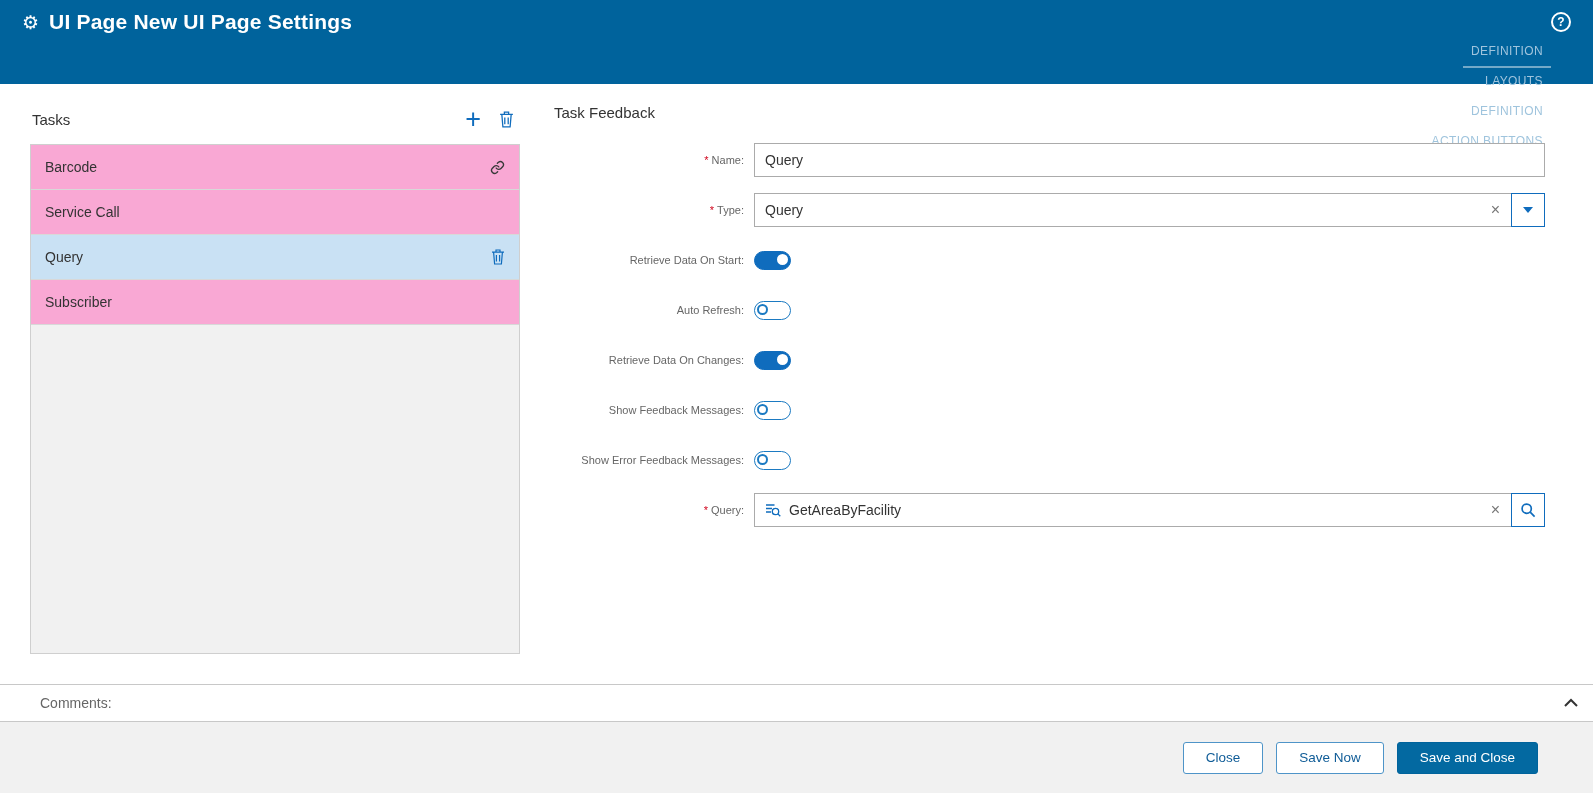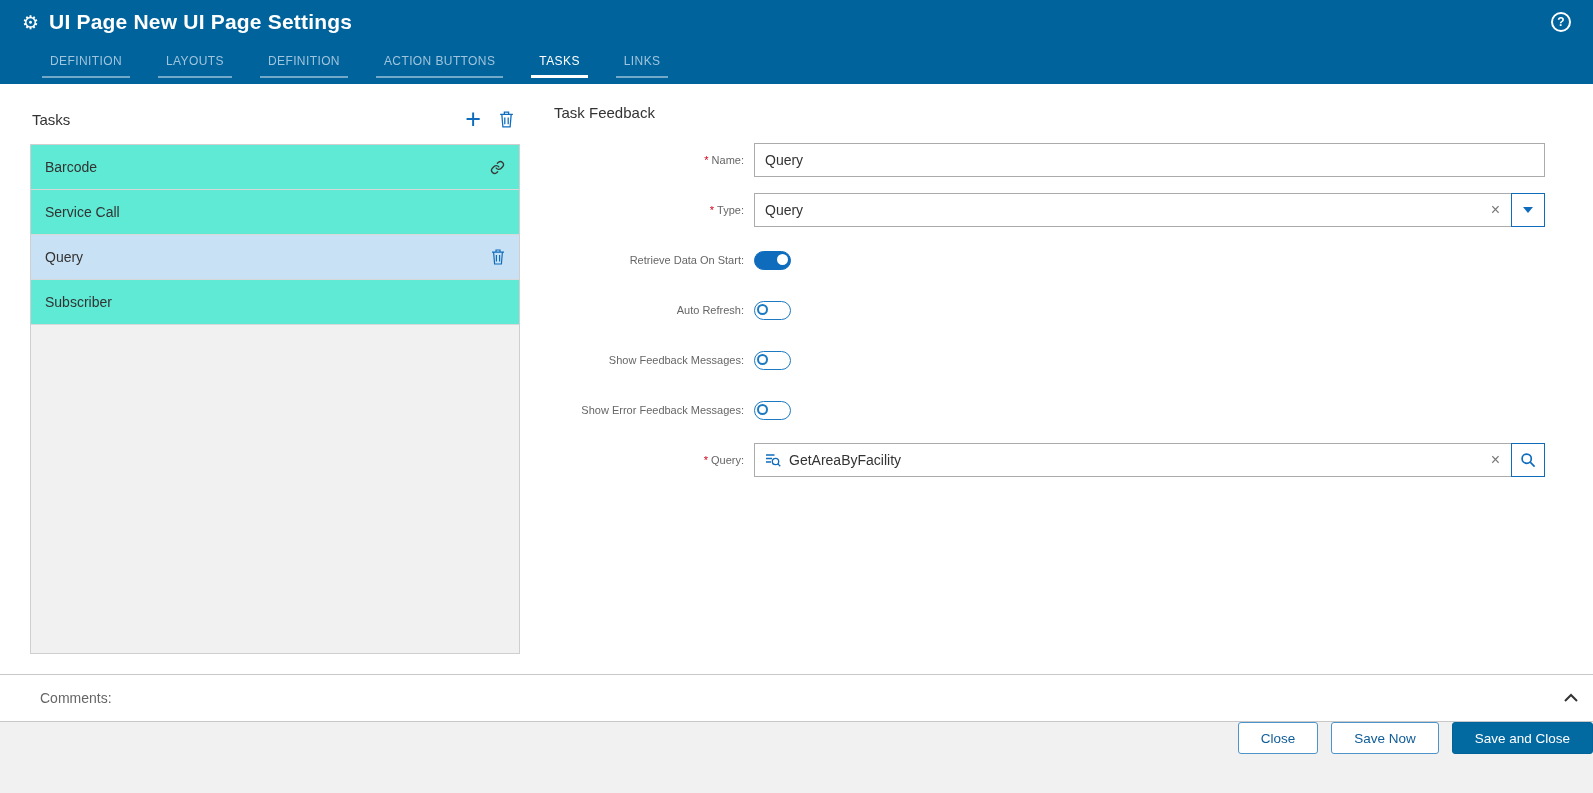--- a/index.html
+++ b/index.html
@@ -15,41 +15,41 @@
   
   .topbar { background: #00639C; color: #fff; flex: 0 0 auto; }
   .title-row { display: flex; align-items: center; height: 44px; padding: 0 22px; }
   .gear { font-size: 19px; margin-right: 10px; line-height: 1; }
   .app-title { font-size: 21px; font-weight: bold; letter-spacing: 0.2px; }
   .help {
     margin-left: auto; width: 20px; height: 20px; border: 2px solid #fff; border-radius: 50%;
     display: flex; align-items: center; justify-content: center;
     font-size: 12px; font-weight: bold; cursor: pointer;
   }
-  .tabs { display: flex; height: 40px; align-items: flex-end; padding: 0 28px; }
+  .tabs { display: flex; height: 40px; align-items: flex-end; padding: 0 28px; flex-direction: column; }
   .tab {
     margin: 0 14px 6px 14px; padding: 0 8px 8px 8px;
     font-size: 12px; letter-spacing: 0.4px; color: #9FC4DD;
     border-bottom: 2px solid rgba(255,255,255,0.45); cursor: pointer; white-space: nowrap;
   }
   .tab.active { color: #fff; border-bottom: 3px solid #fff; padding-bottom: 7px; }
 
   
   .content { flex: 1 1 auto; display: flex; padding: 20px 48px 0 30px; overflow: hidden; }
 
   .tasks-panel { width: 490px; flex: 0 0 auto; display: flex; flex-direction: column; }
   .tasks-header { display: flex; align-items: center; padding: 0 6px 10px 2px; height: 40px; }
   .tasks-title { font-size: 15px; color: #333; }
   .panel-actions { margin-left: auto; display: flex; align-items: center; gap: 18px; }
   .add-btn { color: #0F6CBD; font-size: 27px; font-weight: 300; line-height: 20px; cursor: pointer; }
   .icon-btn { cursor: pointer; display: flex; align-items: center; }
   .task-list { list-style: none; border: 1px solid #CFCFCF; background: #F1F1F1; height: 510px; overflow: hidden; }
   .task-row {
     display: flex; align-items: center; height: 45px; padding: 0 14px;
-    background: #5eead4; border-bottom: 1px solid #D8D8D8;
+    background: #f9a8d4; border-bottom: 1px solid #D8D8D8;
     font-size: 14px; color: #333; cursor: pointer;
   }
   .task-row.selected { background: #C9E1F4; }
   .row-icon { margin-left: auto; display: flex; align-items: center; }
 
   .details { flex: 1 1 auto; margin-left: 34px; min-width: 0; }
   .details-title { font-size: 15px; color: #333; margin-bottom: 22px; font-weight: normal; }
   .form-row { display: flex; align-items: center; margin-bottom: 16px; min-height: 34px; }
   .lbl { width: 200px; flex: 0 0 auto; text-align: right; padding-right: 10px; font-size: 11px; color: #666; line-height: 1.35; }
   .req { color: #D0021B; margin-right: 3px; }
@@ -76,30 +76,30 @@
   }
   .toggle .knob {
     width: 11px; height: 11px; border: 2px solid #1B7AC2; border-radius: 50%;
     position: absolute; left: 2px; top: 2px; background: #fff;
   }
   .toggle.on { background: #0F6CBD; border-color: #0F6CBD; }
   .toggle.on .knob { left: auto; right: 2px; background: #fff; border-color: #fff; }
 
   
   .comments-bar {
-    flex: 0 0 auto; height: 48px; background: #fff;
+    flex: 0 0 auto; height: 38px; background: #fff;
     border-top: 1px solid #C8C8C8; border-bottom: 1px solid #C8C8C8;
     display: flex; align-items: center; padding: 0 14px 0 40px;
     color: #666; font-size: 14px;
   }
   .collapse-btn { margin-left: auto; cursor: pointer; display: flex; align-items: center; }
   .footer {
     flex: 0 0 auto; height: 71px; background: #F1F1F1;
-    display: flex; justify-content: flex-end;
-    gap: 13px;
+    display: flex; align-items: center; justify-content: flex-end;
+    padding-right: 55px; gap: 13px;
   }
   .btn { height: 32px; padding: 0 22px; font-size: 13.5px; border-radius: 3px; cursor: pointer; font-family: inherit; }
   .btn.outline { background: #fff; border: 1px solid #4E94C8; color: #0F5C97; }
   .btn.primary { background: #0369a1; border: 1px solid #00639C; color: #fff; }
 </style>
 </head>
 <body>
 
 <div class="page">
 
@@ -200,20 +200,28 @@
 
       <div class="form-row">
         <label class="lbl"><span>Auto Refresh:</span></label>
         <div class="field">
           <span class="toggle">
               <span class="knob"></span>
             </span>
         </div>
       </div>
 
+      <div class="form-row">
+        <label class="lbl"><span>Retrieve Data On Changes:</span></label>
+        <div class="field">
+          <span class="toggle on">
+              <span class="knob"></span>
+            </span>
+        </div>
+      </div>
 
       <div class="form-row">
         <label class="lbl"><span>Show Feedback Messages:</span></label>
         <div class="field">
           <span class="toggle">
               <span class="knob"></span>
             </span>
         </div>
       </div>
 

